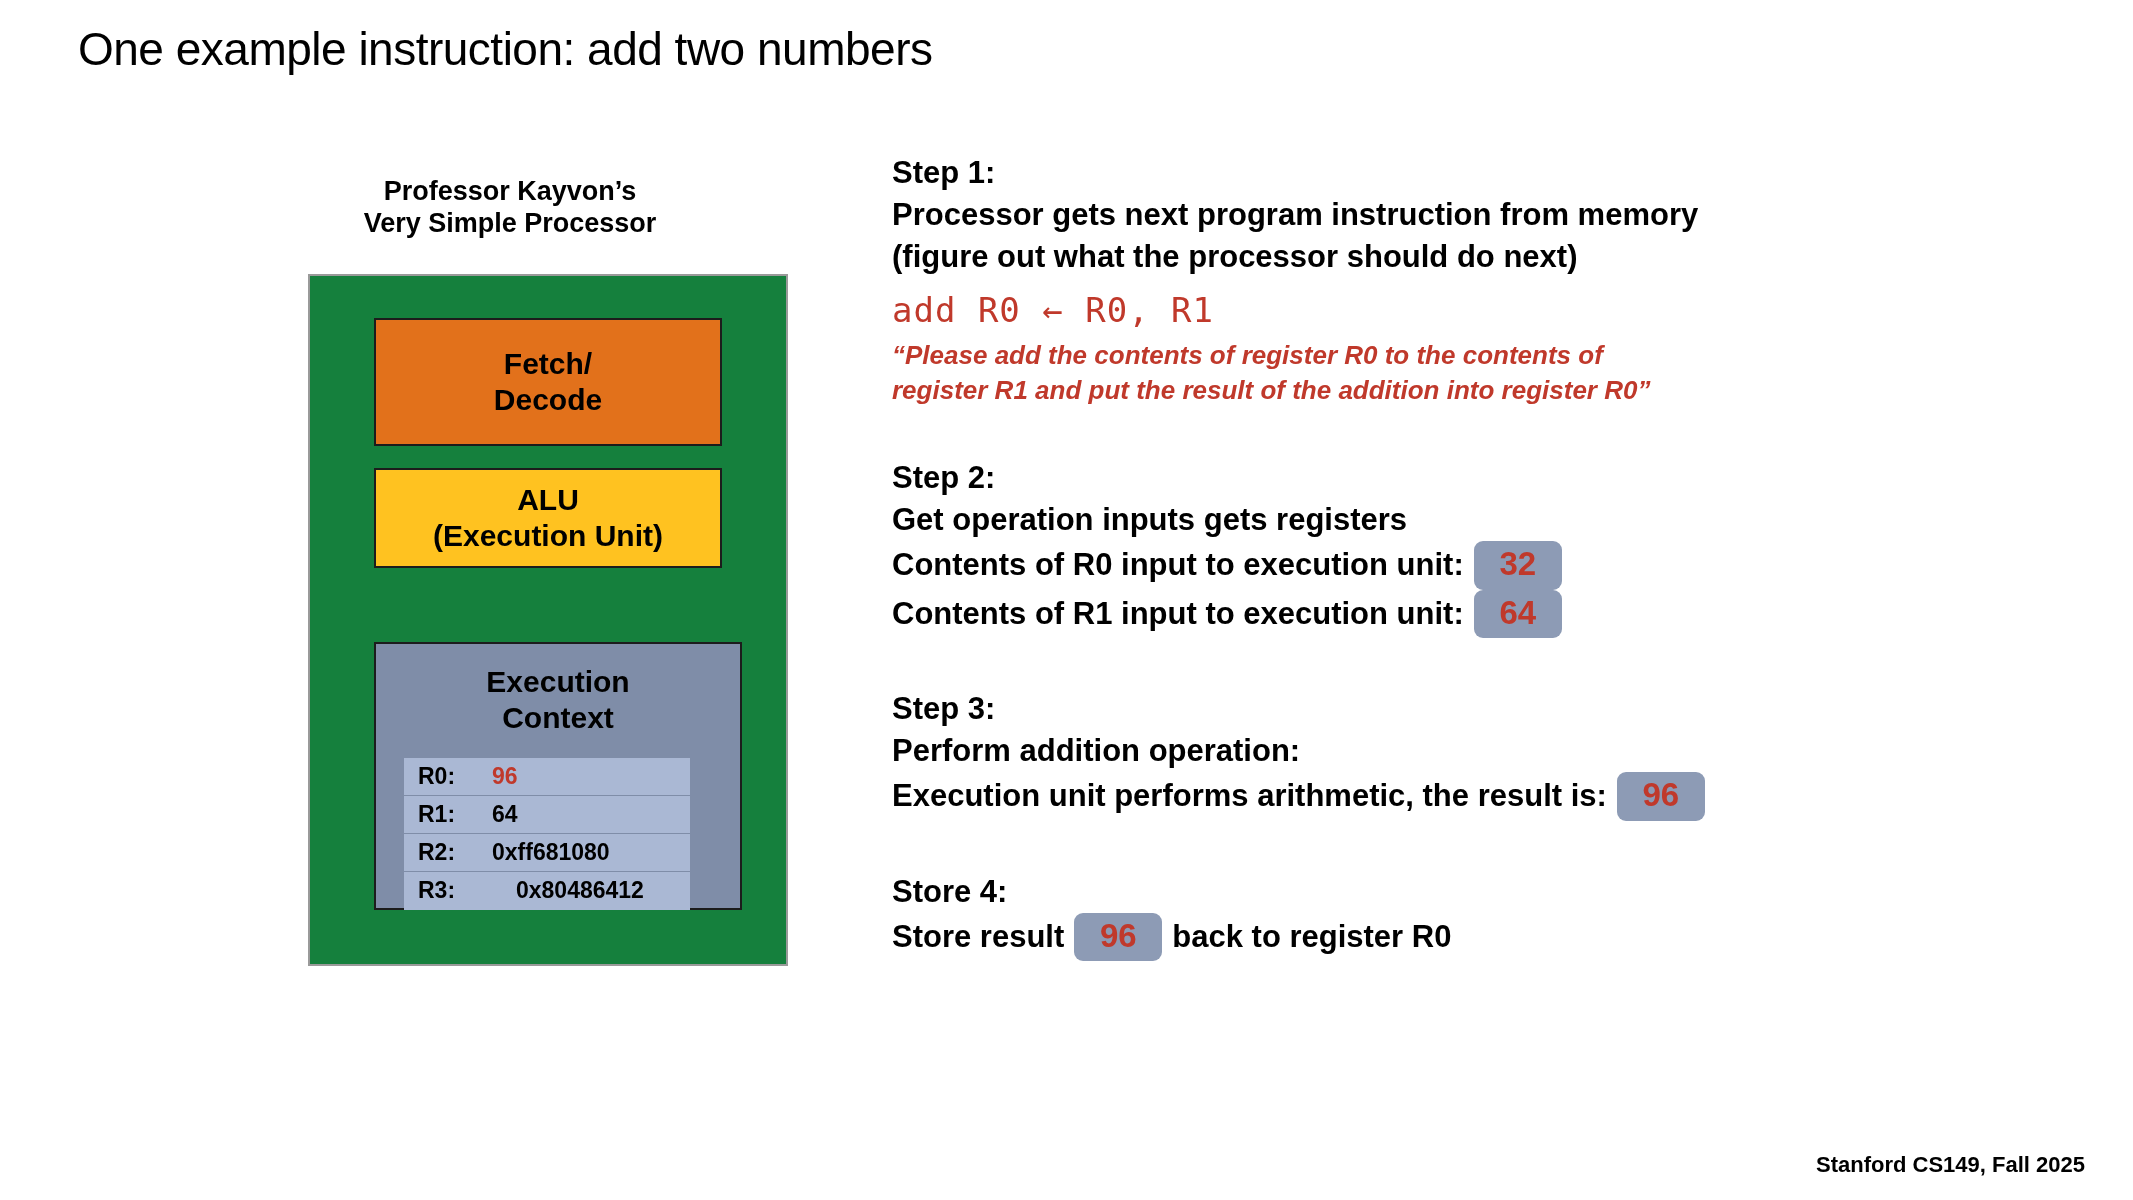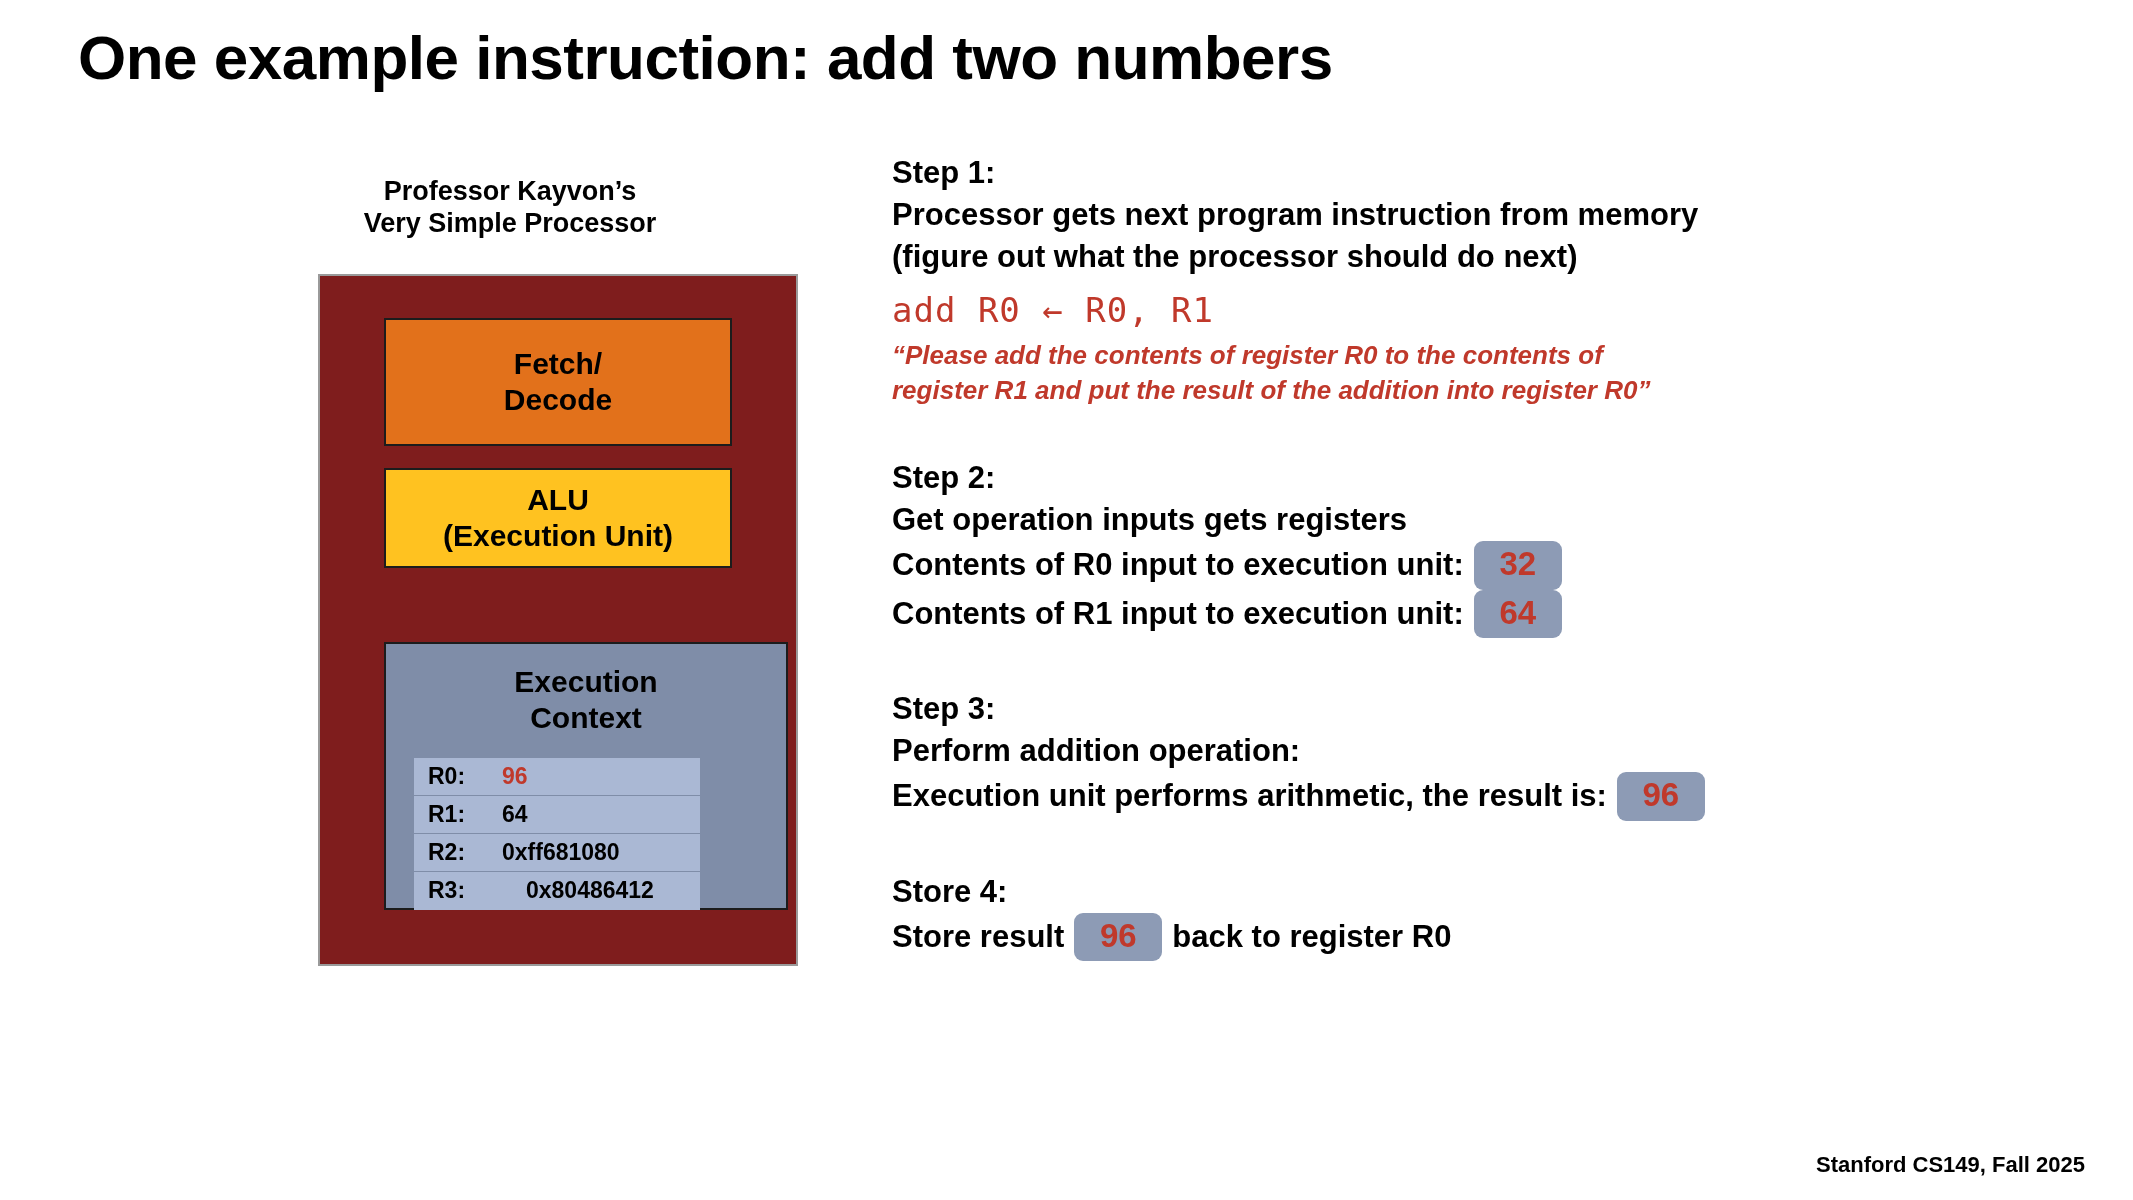--- a/index.html
+++ b/index.html
@@ -14,22 +14,22 @@
     font-family: "Liberation Sans", sans-serif;
     color: #000000;
     overflow: hidden;
   }
 
   
   #slide-title {
     position: absolute;
     left: 78px;
     top: 22px;
-    font-size: 62px;
-    font-weight: bold;
+    font-size: 46px;
+    font-weight: normal;
     letter-spacing: -0.5px;
     white-space: nowrap;
   }
 
   
   #processor-caption {
     position: absolute;
     left: 310px;
     top: 176px;
     width: 400px;
@@ -37,24 +37,23 @@
     font-size: 27px;
     font-weight: bold;
     line-height: 1.18;
   }
   #processor-box {
     position: absolute;
     left: 308px;
     top: 274px;
     width: 480px;
     height: 692px;
-    background: #7f1d1d;
+    background: #15803d;
     border: 2px solid #9a9a9a;
     box-sizing: border-box;
-    margin-left: 10px;
   }
   .unit {
     position: absolute;
     box-sizing: border-box;
     border: 2px solid #1c1c1c;
     display: flex;
     flex-direction: column;
     align-items: center;
     justify-content: center;
     font-weight: bold;
@@ -72,21 +71,21 @@
     left: 64px;
     top: 192px;
     width: 348px;
     height: 100px;
     background: #ffc220;
     font-size: 30px;
   }
   #execution-context-unit {
     left: 64px;
     top: 366px;
-    width: 404px;
+    width: 368px;
     height: 268px;
     background: #7f8da8;
     justify-content: flex-start;
     padding-top: 20px;
     font-size: 30px;
   }
   #execution-context-label {
     text-align: center;
     line-height: 1.2;
   }

